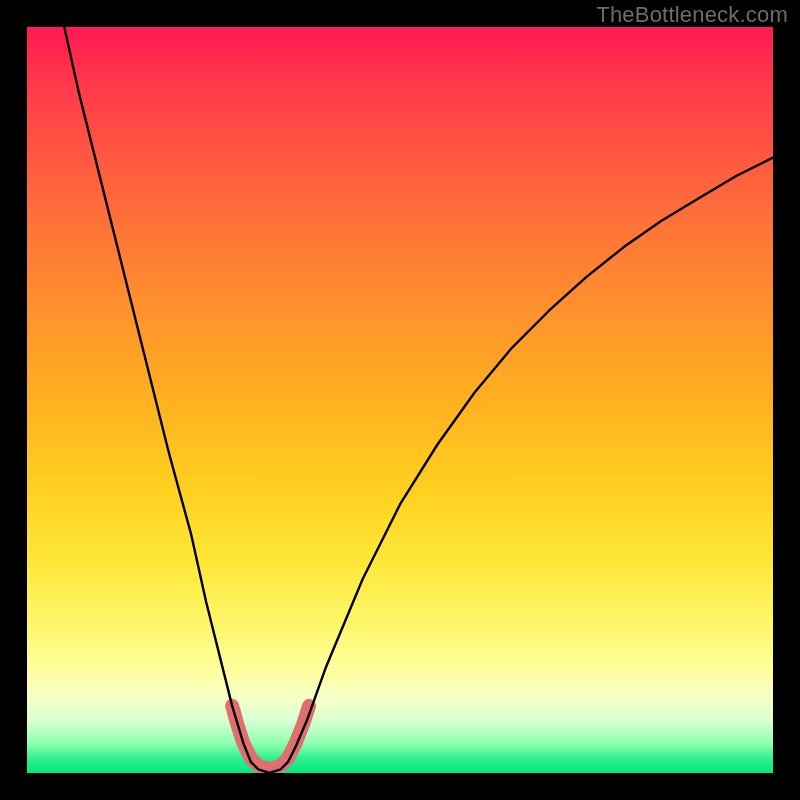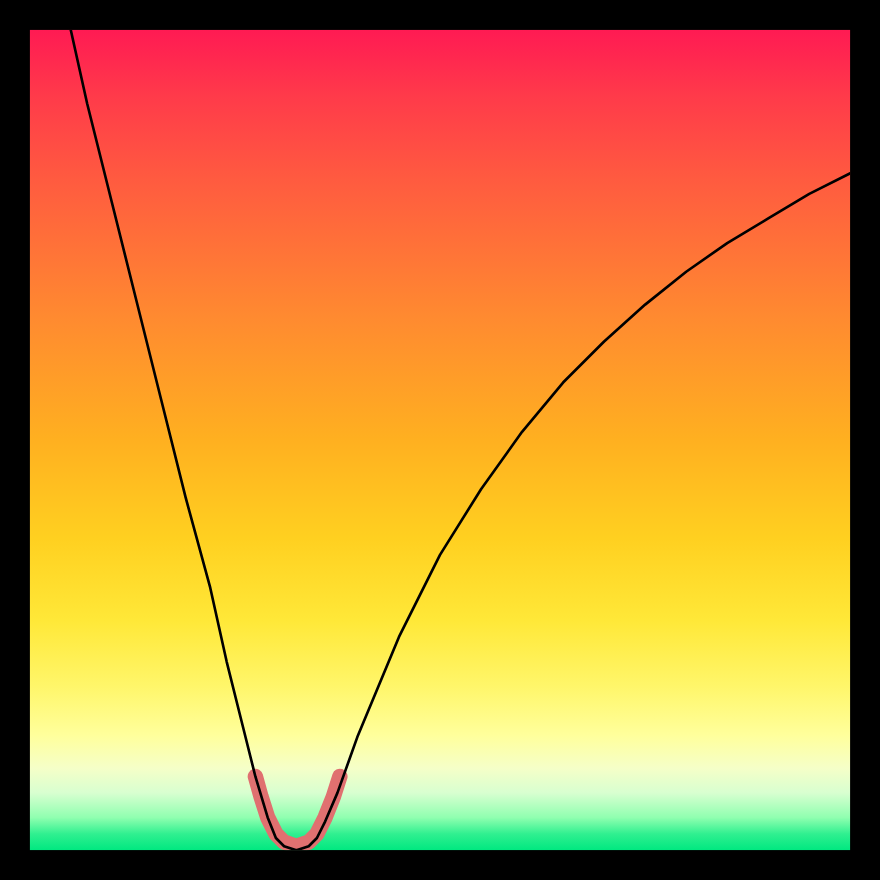--- a/index.html
+++ b/index.html
@@ -67,13 +67,14 @@
 <body>
 
 <div class="frame">
   <div class="plot-area">
     <div class="gradient-bg"></div>
     <svg class="svg-layer" viewBox="0 0 746 746" preserveAspectRatio="none">
       <path id="marker-path" fill="none" stroke-linecap="round" stroke-linejoin="round" d="M 205.15 678.86 L 210.37199999999999 697.51 L 216.33999999999997 716.16 L 223.79999999999998 731.08 L 231.26 738.54 L 242.45000000000002 742.27 L 253.64000000000001 738.54 L 261.09999999999997 731.08 L 268.56 716.16 L 276.02 697.51 L 281.98799999999994 678.86" stroke="#e07070" stroke-width="14"></path>
       <path id="curve-path" fill="none" stroke-linecap="round" stroke-linejoin="round" d="M 37.300000000000004 0 L 52.220000000000006 67.13999999999999 L 74.60000000000001 156.65999999999997 L 96.98 246.17999999999995 L 119.36 335.7 L 141.74 425.22 L 164.12 507.28 L 179.04 574.42 L 193.96 634.1 L 205.15 678.86 L 216.33999999999997 716.16 L 223.79999999999998 734.81 L 231.26 742.27 L 242.45000000000002 746 L 253.64000000000001 742.27 L 261.09999999999997 734.81 L 268.56 719.89 L 279.75 693.78 L 298.40000000000003 641.56 L 335.7 552.04 L 373 477.44 L 410.3 417.76 L 447.59999999999997 365.54 L 484.90000000000003 320.78000000000003 L 522.1999999999999 283.48 L 559.5 249.90999999999997 L 596.8000000000001 220.07000000000005 L 634.1 193.96000000000004 L 671.4 171.58000000000004 L 708.6999999999999 149.19999999999993 L 746 130.55000000000007" stroke="#000000" stroke-width="2.4"></path>
     </svg>
   </div>
+  <div class="watermark">TheBottleneck.com</div>
 </div>
 
 </body></html>

